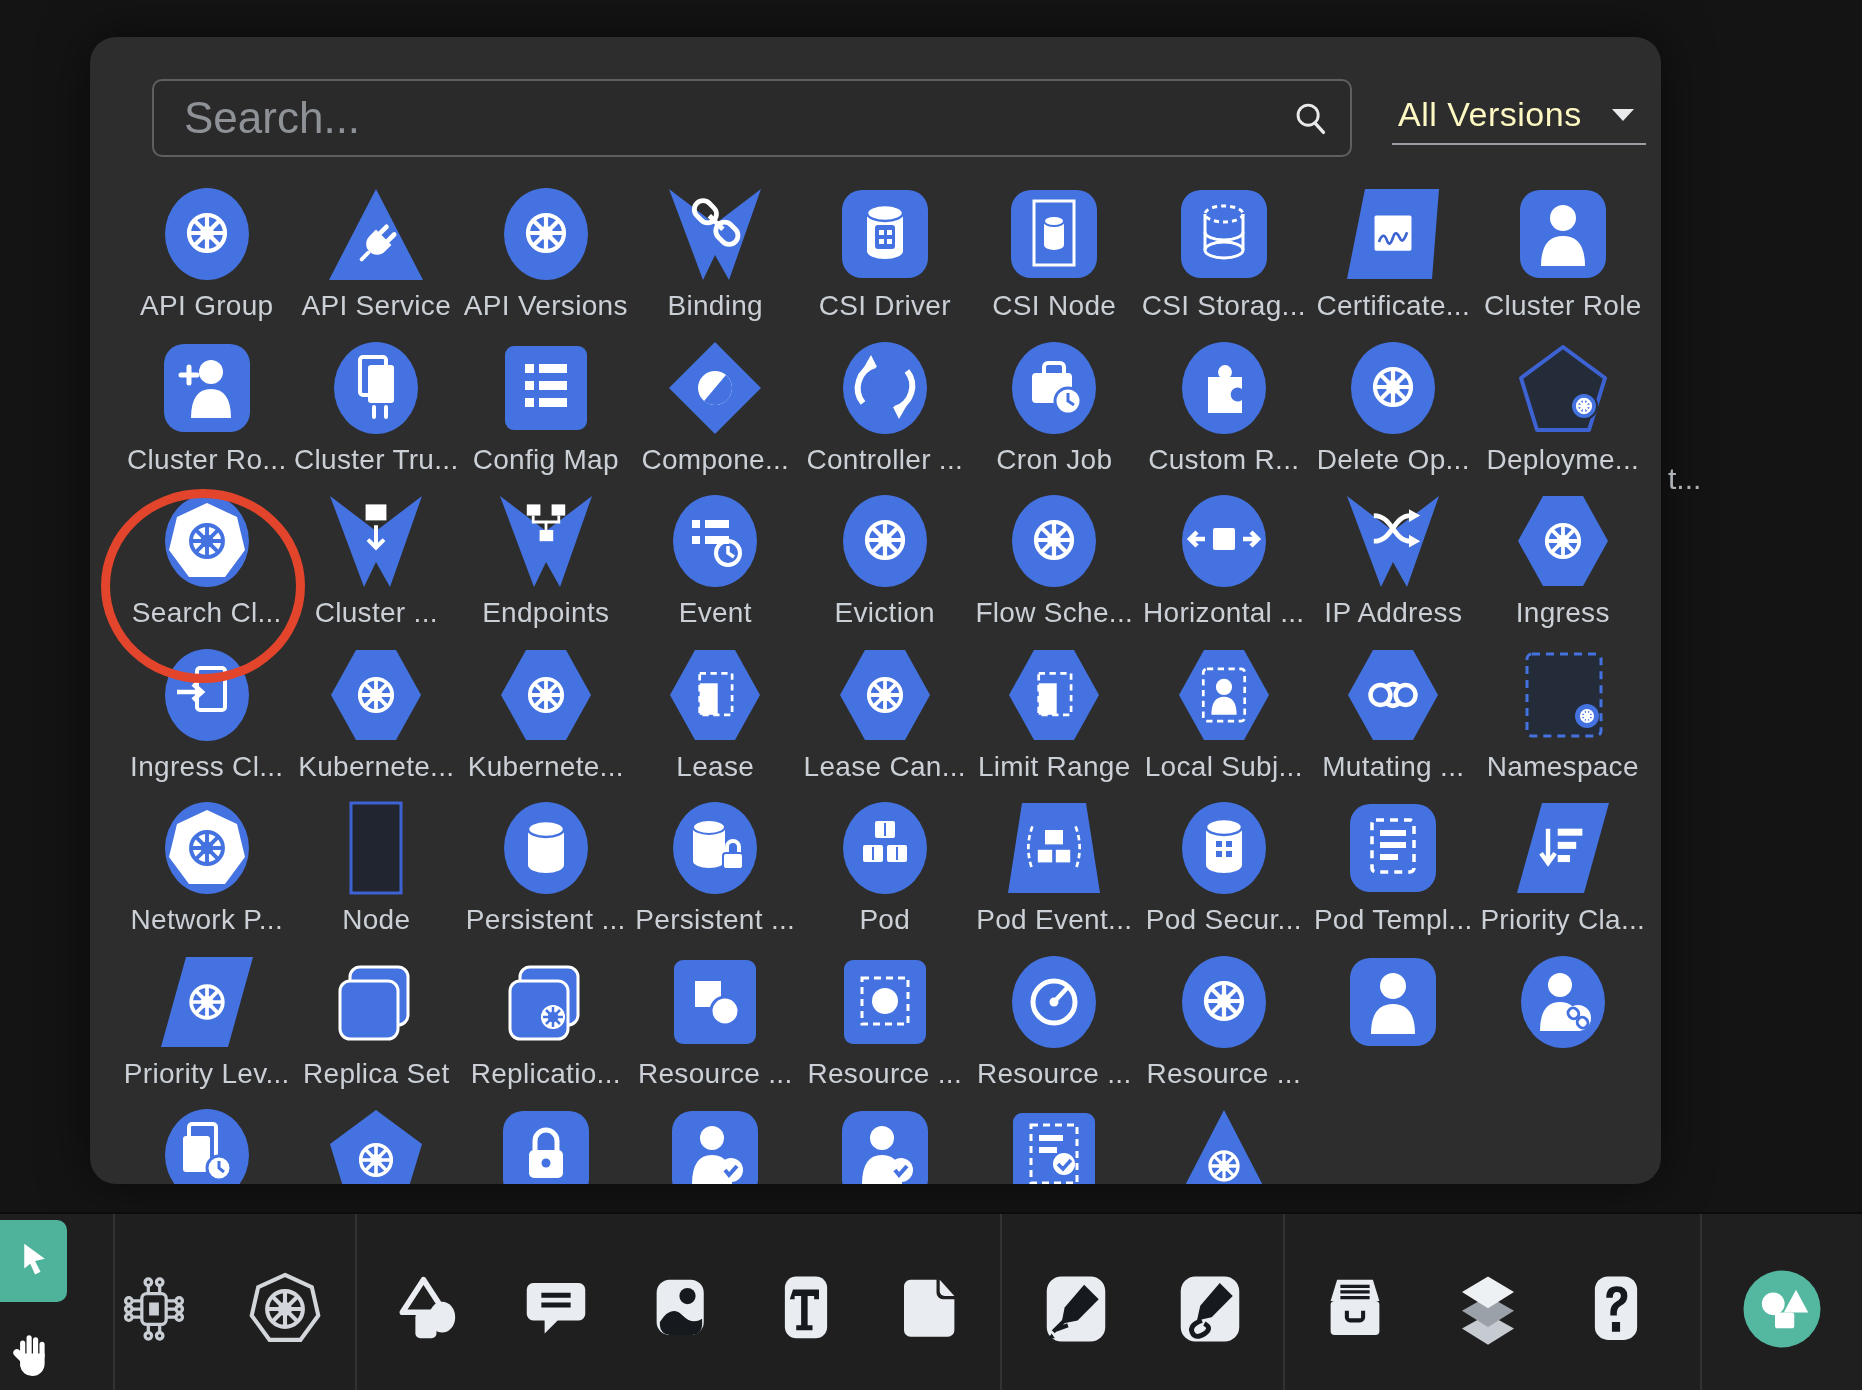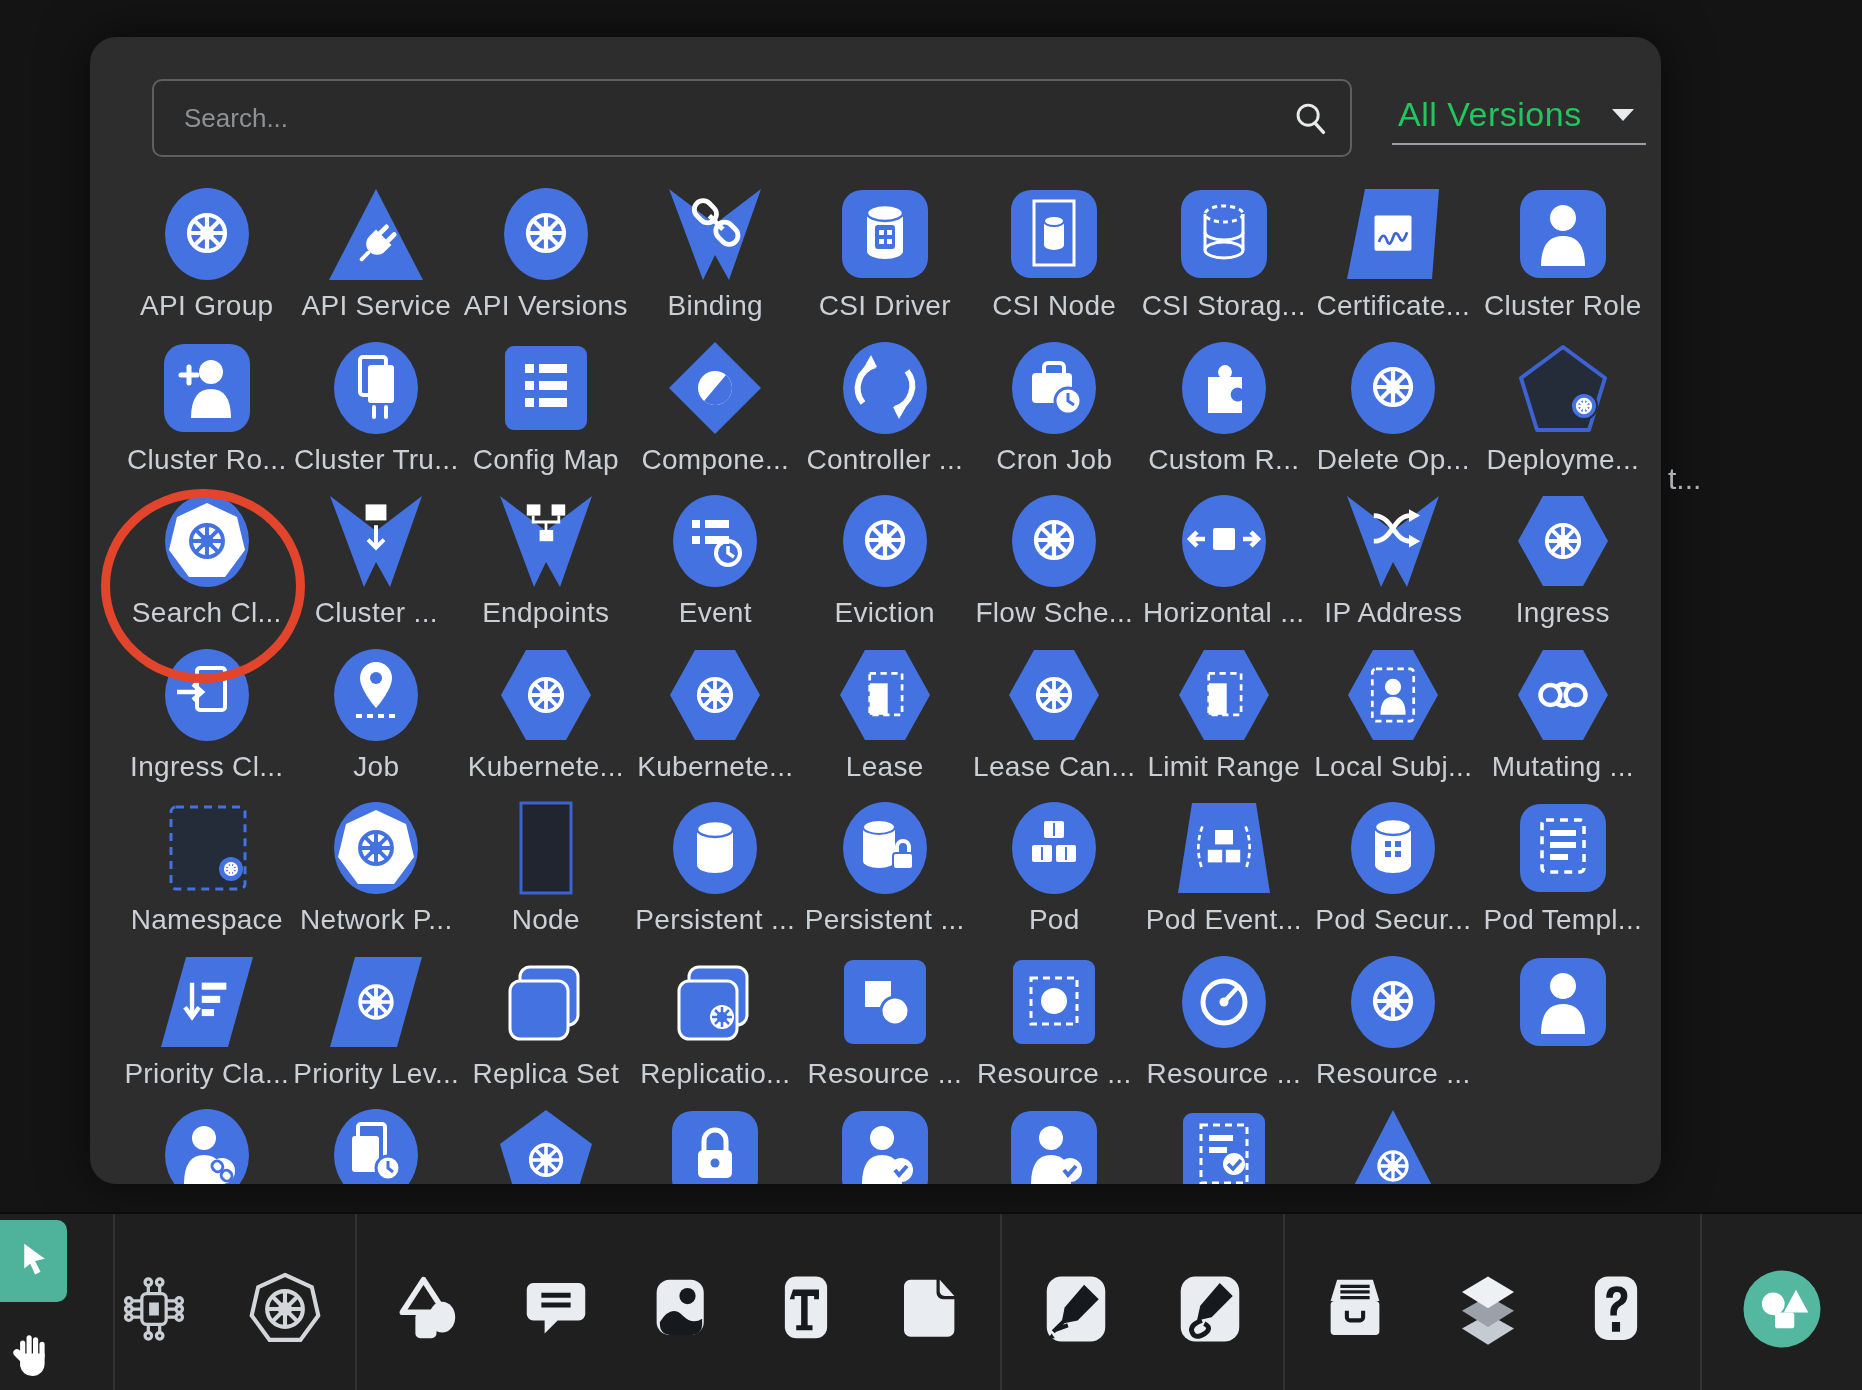--- a/index.html
+++ b/index.html
@@ -6,28 +6,28 @@
   body{width:1862px;height:1390px;overflow:hidden;position:relative;
        font-family:"Liberation Sans","DejaVu Sans",sans-serif;}
   #page{position:absolute;inset:0;background:#141414;}
   
   #modal{position:absolute;left:90px;top:37px;width:1571px;height:1147px;
          background:#2d2d2d;border-radius:26px;overflow:hidden;
          box-shadow:0 0 50px rgba(0,0,0,.55);}
   #search-wrap{position:absolute;left:62px;top:42px;width:1196px;height:74px;
          background:#2a2a2a;border:2px solid #5f5f5f;border-radius:10px;}
   #search-input{position:absolute;inset:0;background:transparent;border:none;outline:none;
-         color:#e8e8e8;font-size:26px;padding:0 90px 0 30px;
+         color:#e8e8e8;font-size:44px;padding:0 90px 0 30px;
          font-family:"Liberation Sans","DejaVu Sans",sans-serif;}
   #search-input::placeholder{color:#8e9297;}
   #search-icon{position:absolute;right:16px;top:14px;width:46px;height:46px;}
   #version-filter{position:absolute;left:1302px;top:48px;width:242px;height:58px;
          border-bottom:2px solid #9aa0a6;display:flex;align-items:center;
          justify-content:space-between;padding:0 6px;cursor:pointer;}
-  #version-label{color:#22c55e;font-size:34px;letter-spacing:.5px;}
+  #version-label{color:#fef9c3;font-size:34px;letter-spacing:.5px;}
   
   #grid{position:absolute;left:32px;top:148px;display:grid;
         grid-template-columns:repeat(9,169.5px);grid-auto-rows:153.5px;}
   .cell{display:flex;flex-direction:column;align-items:center;padding-top:2px;cursor:pointer;}
   .cell svg{display:block;flex:0 0 auto;}
   .cell .lbl{margin-top:7px;font-size:28px;color:#cbd0d7;white-space:nowrap;letter-spacing:.3px;}
   
   #annotation-circle{position:absolute;left:101px;top:489px;width:186px;height:176px;
         border:9px solid #e2452c;border-radius:50%;pointer-events:none;z-index:5;}
   
@@ -371,29 +371,20 @@
         <div class="cell">
           <svg viewBox="0 0 96 96" width="96" height="96">
             <ellipse cx="48" cy="47" rx="42" ry="46" fill="#4472e0"></ellipse>
             <rect x="38" y="20" width="28" height="42" rx="3" fill="none" stroke="#fff" stroke-width="4"></rect>
             <path d="M18 44 h24 M34 36 l9 8 -9 8" fill="none" stroke="#fff" stroke-width="4.5"></path>
           </svg>
           <span class="lbl">Ingress Cl...</span>
         </div>
         <div class="cell">
           <svg viewBox="0 0 96 96" width="96" height="96">
-            <ellipse cx="48" cy="47" rx="42" ry="46" fill="#4472e0"></ellipse>
-            <path d="M48 14 c9 0 16 7 16 16 c0 12 -16 30 -16 30 c0 0 -16 -18 -16 -30 c0 -9 7 -16 16 -16 Z" fill="#fff"></path>
-            <circle cx="48" cy="30" r="6" fill="#4472e0"></circle>
-            <path d="M28 68 h40" stroke="#fff" stroke-width="4" stroke-dasharray="6 5"></path>
-          </svg>
-          <span class="lbl">Job</span>
-        </div>
-        <div class="cell">
-          <svg viewBox="0 0 96 96" width="96" height="96">
             <path d="M28 2 L68 2 L93 47 L68 92 L28 92 L3 47 Z" fill="#4472e0"></path>
             <g transform="translate(48 47) scale(0.9) translate(-48 -46)">
               <g stroke="#fff" stroke-width="4.2" fill="none">
                 <circle cx="48" cy="46" r="18"></circle>
                 <circle cx="48" cy="46" r="5.0" fill="#fff"></circle>
                 <path d="M48 28 V64 M30 46 H66 M35.4 33.4 L60.6 58.6 M60.6 33.4 L35.4 58.6"></path>
               </g>
             </g>
           </svg>
           <span class="lbl">Kubernete...</span>

